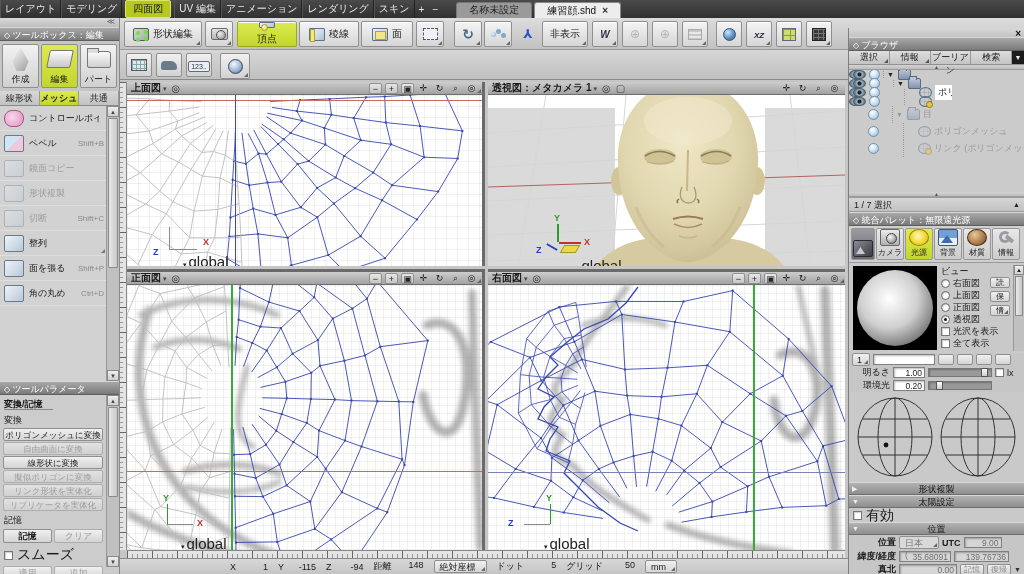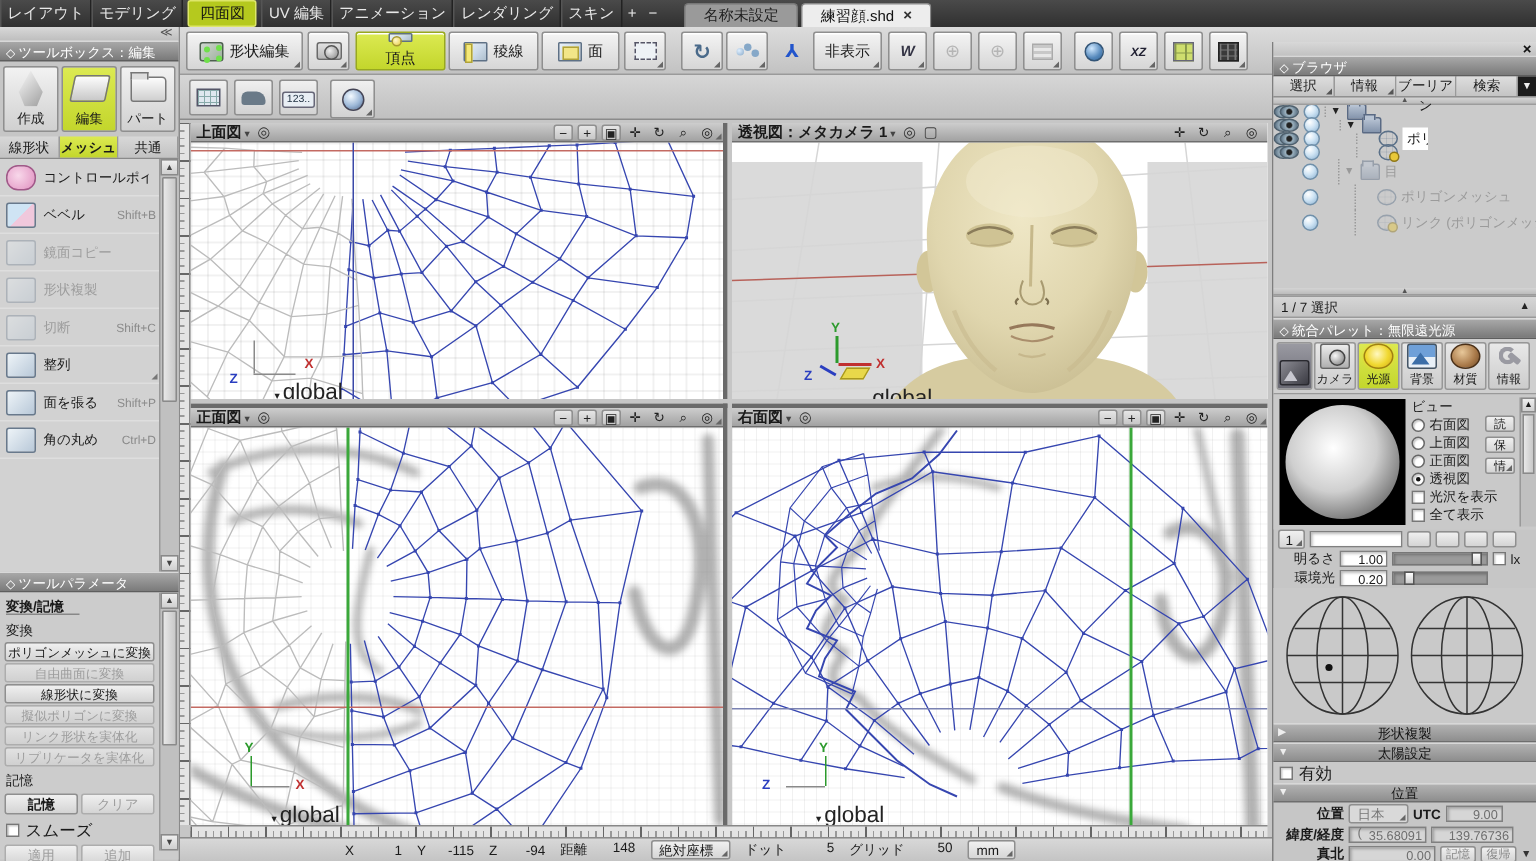--- a/index.html
+++ b/index.html
@@ -87,21 +87,21 @@
 
   .params { position:relative; background:#cccccc; height:178px; }
   .p-section { font-size:9px; font-weight:bold; padding:3px 0 1px 4px; }
   .p-section span { border-bottom:1px solid #888; padding-right:10px; }
   .p-label { font-size:9px; padding:2px 0 1px 4px; }
   .pbtn { width:100px; height:13px; margin:0 0 1px 3px; background:linear-gradient(#f0f0f0,#d4d4d4); border:1px solid #8f8f8f; border-radius:2px; font-size:8.5px; text-align:center; line-height:12px; white-space:nowrap; overflow:hidden; }
   .pbtn.not-enabled { color:#9d9d9d; border-color:#adadad; background:linear-gradient(#e2e2e2,#d0d0d0); }
   .pbtn-half-row { display:flex; gap:2px; margin:1px 0 1px 3px; }
   .pbtn-half { width:49px; height:14px; background:linear-gradient(#f0f0f0,#d4d4d4); border:1px solid #8f8f8f; border-radius:2px; font-size:9px; text-align:center; line-height:13px; }
   .pbtn-half.disabled { color:#9d9d9d; border-color:#adadad; }
-  .cb-row { display:flex; align-items:center; gap:4px; padding:2px 16px 1px 4px; font-size:11px; }
+  .cb-row { display:flex; align-items:center; gap:4px; padding:2px 16px 1px 4px; font-size:14px; }
   .cb { width:9px; height:9px; background:#fff; border:1px solid #777; box-shadow:inset 1px 1px 1px #0003; }
 
   
   .vruler { position:absolute; left:120px; top:82px; width:7px; height:468px; background:#e4e4e4; border-right:1px solid #888;
     background-image:repeating-linear-gradient(#666 0 1px,transparent 1px 25px),repeating-linear-gradient(#999 0 1px,transparent 1px 5px);
     background-size:7px 100%,3px 100%; background-repeat:no-repeat; z-index:4; }
   .hruler { position:absolute; left:127px; top:550px; width:718px; height:8px; background:#e4e4e4; border-top:1px solid #888;
     background-image:repeating-linear-gradient(90deg,#666 0 1px,transparent 1px 25px),repeating-linear-gradient(90deg,#999 0 1px,transparent 1px 5px);
     background-size:100% 8px,100% 4px; background-position:0 0,0 100%; background-repeat:no-repeat; z-index:4; }
   .vp { position:absolute; overflow:hidden; background:#fff; }

